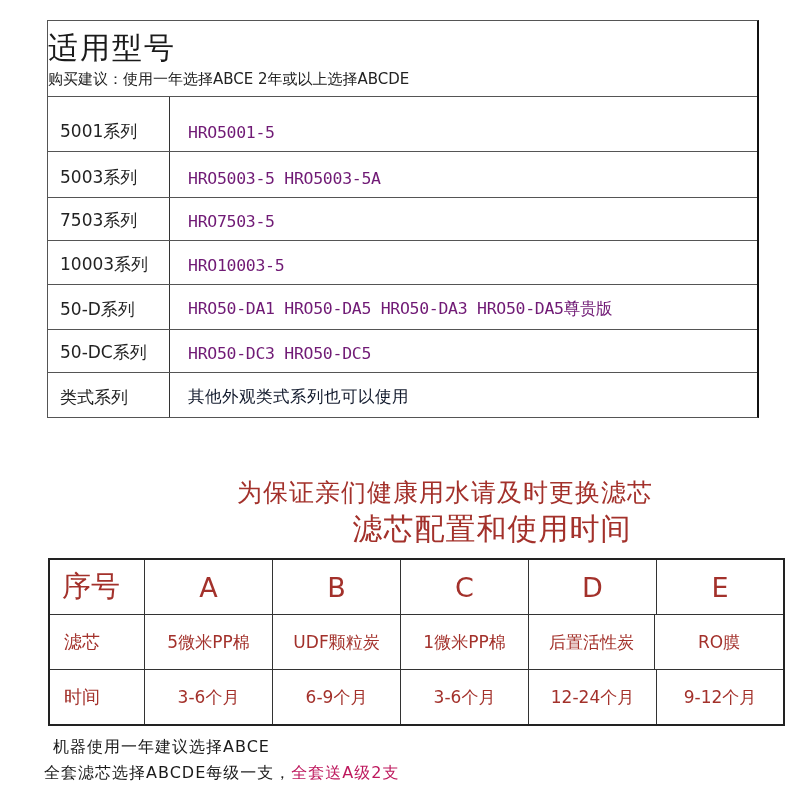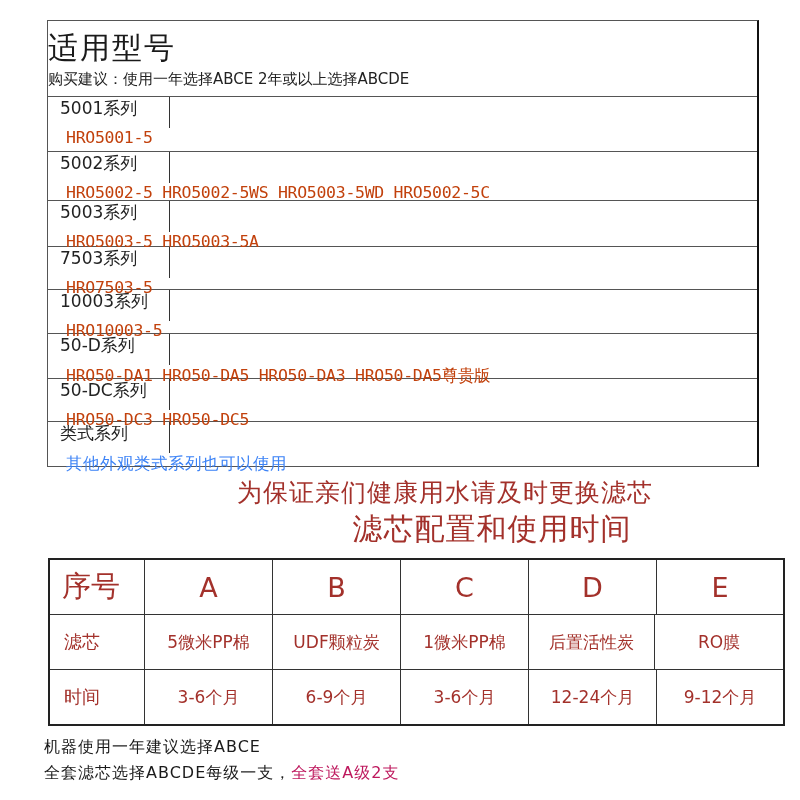--- a/index.html
+++ b/index.html
@@ -5,27 +5,27 @@
   html, body { margin: 0; padding: 0; background: #ffffff; }
   body { width: 800px; height: 800px; position: relative; overflow: hidden;
          font-family: "DejaVu Sans", "Liberation Sans", sans-serif; color: #1a1a1a; }
 
   
   .models { position: absolute; left: 47px; top: 20px; width: 712px;
             border: 1px solid #555; border-right: 2px solid #111; box-sizing: border-box; }
   .models-head { height: 75px; border-bottom: 1px solid #555; text-align: left; }
   .models-title { display: block; font-size: 30px; line-height: 30px; padding-top: 12px; color: #1a1a1a; letter-spacing: 2px; }
   .models-sub { display: block; font-size: 15px; line-height: 14px; margin-top: 9px; color: #222; }
-  .mrow { display: flex; border-bottom: 1px solid #555; box-sizing: border-box; flex-direction: column; }
+  .mrow { display: flex; border-bottom: 1px solid #555; box-sizing: border-box; }
   .mrow:last-child { border-bottom: none; }
   .mrow .series { width: 122px; border-right: 1px solid #333; box-sizing: border-box;
                   font-size: 17px; padding-left: 12px; display: flex; align-items: flex-end; padding-bottom: 8px; color: #222; }
   .mrow .list { flex: 1; font-size: 16.5px; padding-left: 18px; display: flex; align-items: flex-end; padding-bottom: 9px;
-                color: #c2410c; font-family: "DejaVu Sans Mono", "Liberation Mono", monospace; letter-spacing: -0.3px; }
-  .mrow .list.cjk { font-family: "DejaVu Sans", "Liberation Sans", sans-serif; letter-spacing: 0.5px; color: #3b82f6; text-align: right; }
+                color: #701a75; font-family: "DejaVu Sans Mono", "Liberation Mono", monospace; letter-spacing: -0.3px; }
+  .mrow .list.cjk { font-family: "DejaVu Sans", "Liberation Sans", sans-serif; letter-spacing: 0.5px; color: #0f172a; text-align: right; }
 
   
   .red-heading { position: absolute; left: 0; width: 800px; text-align: center; color: #a3312b; padding-left: 45px; }
   .h1 { top: 476px; font-size: 25px; letter-spacing: 1px; }
   .h2 { top: 509px; font-size: 30px; letter-spacing: 1px; margin-left: 47px; }
 
   
   .filters { position: absolute; left: 48px; top: 558px; width: 737px; height: 168px;
              border: 2px solid #222; box-sizing: border-box; border-collapse: collapse; }
   .frow { display: flex; height: 55px; border-bottom: 1px solid #333; box-sizing: border-box; }
@@ -35,39 +35,35 @@
   .c0 { width: 95px; justify-content: flex-start; padding-left: 14px; }
   .c1, .c2, .c3, .c4 { width: 128px; }
   .c5 { flex: 1; }
   .frow.head .fcell { font-size: 27px; }
   .frow.head .c0 { font-size: 29px; padding-left: 12px; }
   .frow.body .fcell { font-size: 17px; }
   .frow.body .c0 { font-size: 18px; padding-left: 14px; }
 
   
   .note { position: absolute; left: 51px; font-size: 16px; color: #1a1a1a; letter-spacing: 1px; }
-  .note1 { top: 737px; left: 44px; }
+  .note1 { top: 737px; left: 53px; }
   .note2 { top: 763px; left: 44px; }
   .note2 .red { color: #be185d; }
 </style>
 </head>
 <body>
 
 <div class="models">
   <div class="models-head">
     <span class="models-title">适用型号</span>
     <span class="models-sub">购买建议：使用一年选择ABCE 2年或以上选择ABCDE</span>
   </div>
   <div class="mrow" style="height:55px">
     <div class="series">5001系列</div>
     <div class="list">HRO5001-5</div>
-  </div>
-  <div class="mrow" style="height:49px">
-    <div class="series">5002系列</div>
-    <div class="list">HRO5002-5 HRO5002-5WS HRO5003-5WD HRO5002-5C</div>
   </div>
   <div class="mrow" style="height:46px">
     <div class="series">5003系列</div>
     <div class="list">HRO5003-5 HRO5003-5A</div>
   </div>
   <div class="mrow" style="height:43px">
     <div class="series">7503系列</div>
     <div class="list">HRO7503-5</div>
   </div>
   <div class="mrow" style="height:44px">

